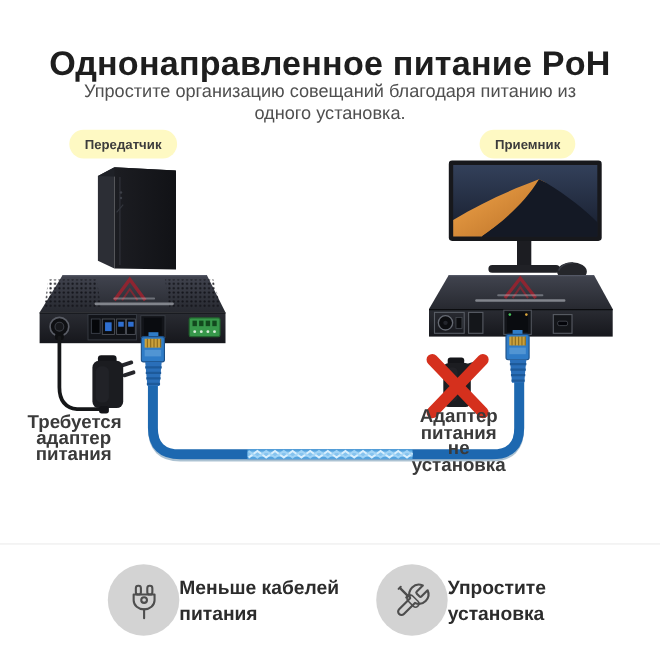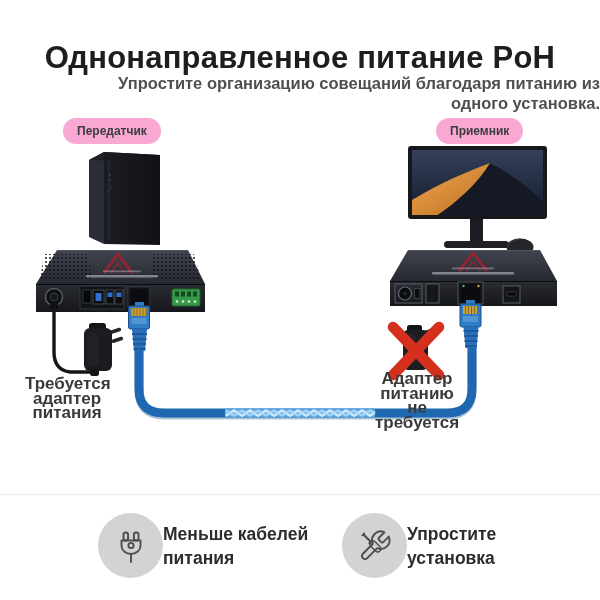--- a/index.html
+++ b/index.html
@@ -5,26 +5,26 @@
   html,body{margin:0;padding:0;background:#fff;}
   .page{
     position:relative;width:600px;height:600px;background:#ffffff;overflow:hidden;
     font-family:"Liberation Sans","DejaVu Sans",sans-serif;
   }
   .title{
     position:absolute;top:40px;left:0;width:600px;margin:0;
     text-align:center;font-size:31px;font-weight:700;color:#1e1e1e;letter-spacing:.2px;
   }
   .subtitle{
-    position:absolute;top:73px;left:0;width:600px;text-align:right;
-    font-size:16.5px;line-height:20px;font-weight:700;color:#4f4f4f;
+    position:absolute;top:73px;left:0;width:600px;text-align:center;
+    font-size:16.5px;line-height:20px;font-weight:400;color:#4f4f4f;
   }
   .pill{
     position:absolute;top:118px;height:26px;line-height:26px;border-radius:14px;
-    background:#f9a8d4;color:#3c3c3c;font-size:12px;font-weight:600;padding:0 14px;
+    background:#fef9c3;color:#3c3c3c;font-size:12px;font-weight:600;padding:0 14px;
   }
   .pill-left{left:63px;}
   .pill-right{left:436px;}
   .scene{position:absolute;left:0;top:0;}
   .note{
     position:absolute;text-align:center;font-size:17px;line-height:14.5px;
     font-weight:600;color:#3a3a3a;
   }
   .note-left{left:25px;top:377px;width:84px;}
   .note-right{left:371px;top:372px;width:92px;}
@@ -230,21 +230,21 @@
         <rect x="463" y="306" width="15" height="8" fill="#caa13c"></rect>
         <path d="M465.5,306 v8 M468.5,306 v8 M471.5,306 v8 M474.5,306 v8 M477.5,306 v8" stroke="#8a6a1e" stroke-width="1"></path>
         <rect x="463" y="316" width="15" height="6" fill="#7db3e3" opacity="0.45"></rect>
         <path d="M463.5,327 h15 l-2,21 h-11 z" fill="#2a6fb9"></path>
         <path d="M463.5,331 h15 M464,336 h14 M464.5,341 h13 M465,346 h12" stroke="#1d5a9a" stroke-width="2.2"></path>
       </g>
     </g>
   </svg>
 
   <div class="note note-left">Требуется адаптер питания</div>
-  <div class="note note-right">Адаптер питанию не требуется</div>
+  <div class="note note-right">Адаптер питания не установка</div>
 
   <div class="divider"></div>
 
   <div class="feature feature-left">
     <div class="feature-circle">
       <svg width="40" height="40" viewBox="0 0 40 40" fill="none" stroke="#4e4e4e" stroke-width="1.9" stroke-linecap="round" stroke-linejoin="round">
         <rect x="12.5" y="6.5" width="4.6" height="8" rx="2.2"></rect>
         <rect x="22.9" y="6.5" width="4.6" height="8" rx="2.2"></rect>
         <path d="M10.5,14.5 h19 v5.2 a9.5,8.3 0 0 1 -19,0 z"></path>
         <circle cx="20" cy="19.5" r="2.6"></circle>

